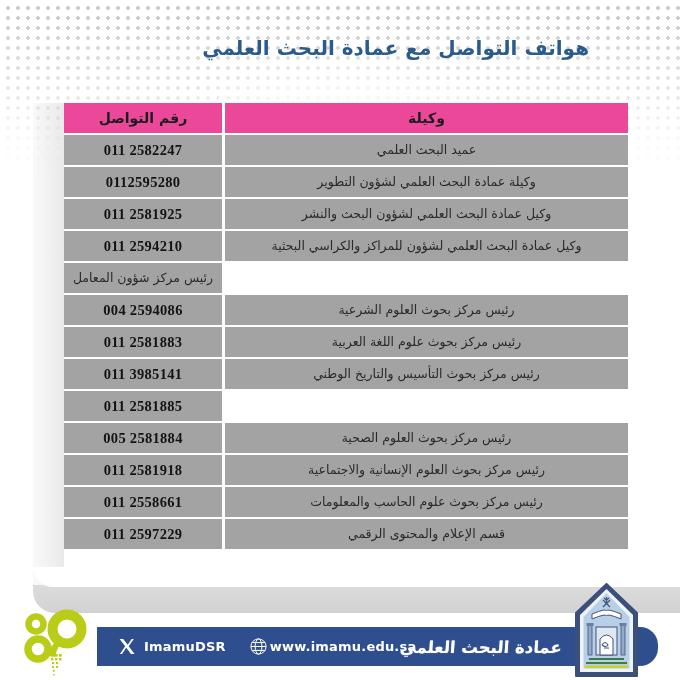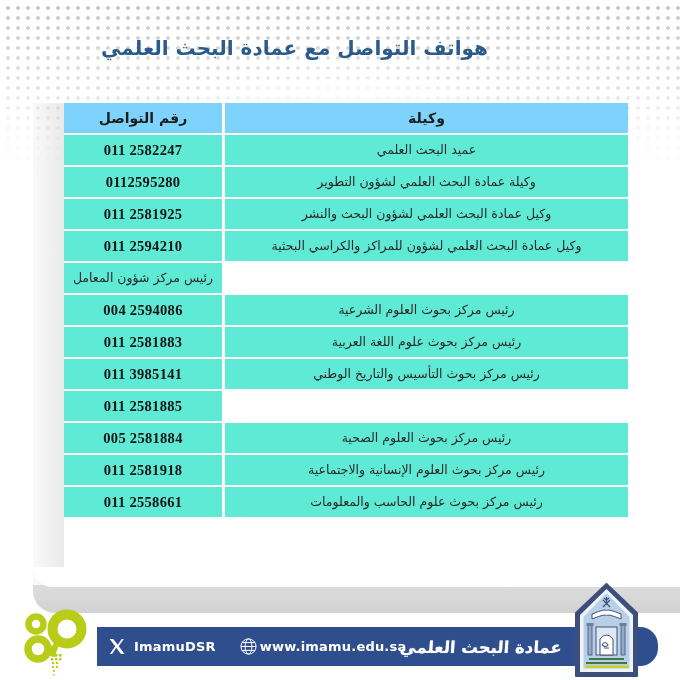--- a/index.html
+++ b/index.html
@@ -18,38 +18,38 @@
 
   
   .left-shadow{left:33px;top:103px;width:31px;height:482px;z-index:3;
     background:linear-gradient(to right,rgba(110,110,110,.04),rgba(110,110,110,.15));}
   .gray-strip{left:33px;top:585px;width:647px;height:28px;z-index:3;
     background:linear-gradient(to bottom,#dcdcdc,#d2d2d2);border-radius:0 0 0 22px;}
   .gray-notch{left:33px;top:567px;width:647px;height:20px;z-index:4;
     background:#ffffff;border-radius:0 0 0 22px;}
 
   
-  .title{left:0;top:36px;width:589px;z-index:5;text-align:center;direction:rtl;
+  .title{left:0;top:36px;width:589px;z-index:5;direction:rtl;
     color:#2b5b8b;font-size:20px;font-weight:bold;letter-spacing:.2px;}
 
   
   .table{left:64px;top:103px;width:564px;z-index:5;}
   .thead,.tr{display:grid;grid-template-columns:158px 403px;column-gap:3px;}
   .tr{margin-top:2px;}
-  .th{background:#7dd3fc;height:30px;line-height:30px;text-align:center;
+  .th{background:#ec4899;height:30px;line-height:30px;text-align:center;
       font-weight:bold;font-size:14px;color:#1c1c1c;direction:rtl;}
-  .td{background:#5eead4;height:30px;line-height:30px;text-align:center;}
+  .td{background:#a3a3a3;height:30px;line-height:30px;text-align:center;}
   .td.phone{font-family:"Liberation Serif","DejaVu Serif",serif;font-weight:bold;
       font-size:14.5px;color:#141414;letter-spacing:.3px;}
   .td.entity{direction:rtl;font-weight:normal;font-size:12.5px;color:#2a2a2a;}
 
   
   .dsr-logo{left:22px;top:607px;z-index:6;}
   .bar{left:97px;top:627px;width:561px;height:39px;z-index:5;background:#2f4e8e;
-    border-radius:0 18px 18px 0;display:flex;align-items:center;padding-left:12px;
+    border-radius:0 18px 18px 0;display:flex;align-items:center;padding-left:22px;
     box-sizing:border-box;color:#ffffff;}
   .bar .handle{font-size:13px;font-weight:bold;margin-left:9px;letter-spacing:.2px;}
   .bar .site{font-size:13px;font-weight:bold;margin-left:3px;letter-spacing:.2px;}
   .bar .globe{margin-left:24px;}
   .wordmark{position:absolute;right:96px;top:50%;transform:translateY(-50%) skewX(-4deg);
     direction:rtl;font-size:16.5px;font-weight:bold;color:#fff;
     text-shadow:0 0 1px rgba(255,255,255,.6);}
   .shield{left:570px;top:583px;z-index:7;}
 </style>
 </head>
@@ -108,20 +108,24 @@
         <div class="td phone">005 2581884</div>
         <div class="td entity">رئيس مركز بحوث العلوم الصحية</div>
       </div>
       <div class="tr">
         <div class="td phone">011 2581918</div>
         <div class="td entity">رئيس مركز بحوث العلوم الإنسانية والاجتماعية</div>
       </div>
       <div class="tr">
         <div class="td phone">011 2558661</div>
         <div class="td entity">رئيس مركز بحوث علوم الحاسب والمعلومات</div>
+      </div>
+      <div class="tr">
+        <div class="td phone">011 2597229</div>
+        <div class="td entity">قسم الإعلام والمحتوى الرقمي</div>
       </div>
     </div>
 </div>
 
 <svg class="layer dsr-logo" width="70" height="73" viewBox="0 0 70 73">
   <g fill="none" stroke="#b9cc17">
     <circle cx="45" cy="22" r="14.5" stroke-width="10"></circle>
     <circle cx="14" cy="17" r="7.5" stroke-width="6.5"></circle>
     <circle cx="16" cy="42" r="10" stroke-width="7.5"></circle>
   </g>

